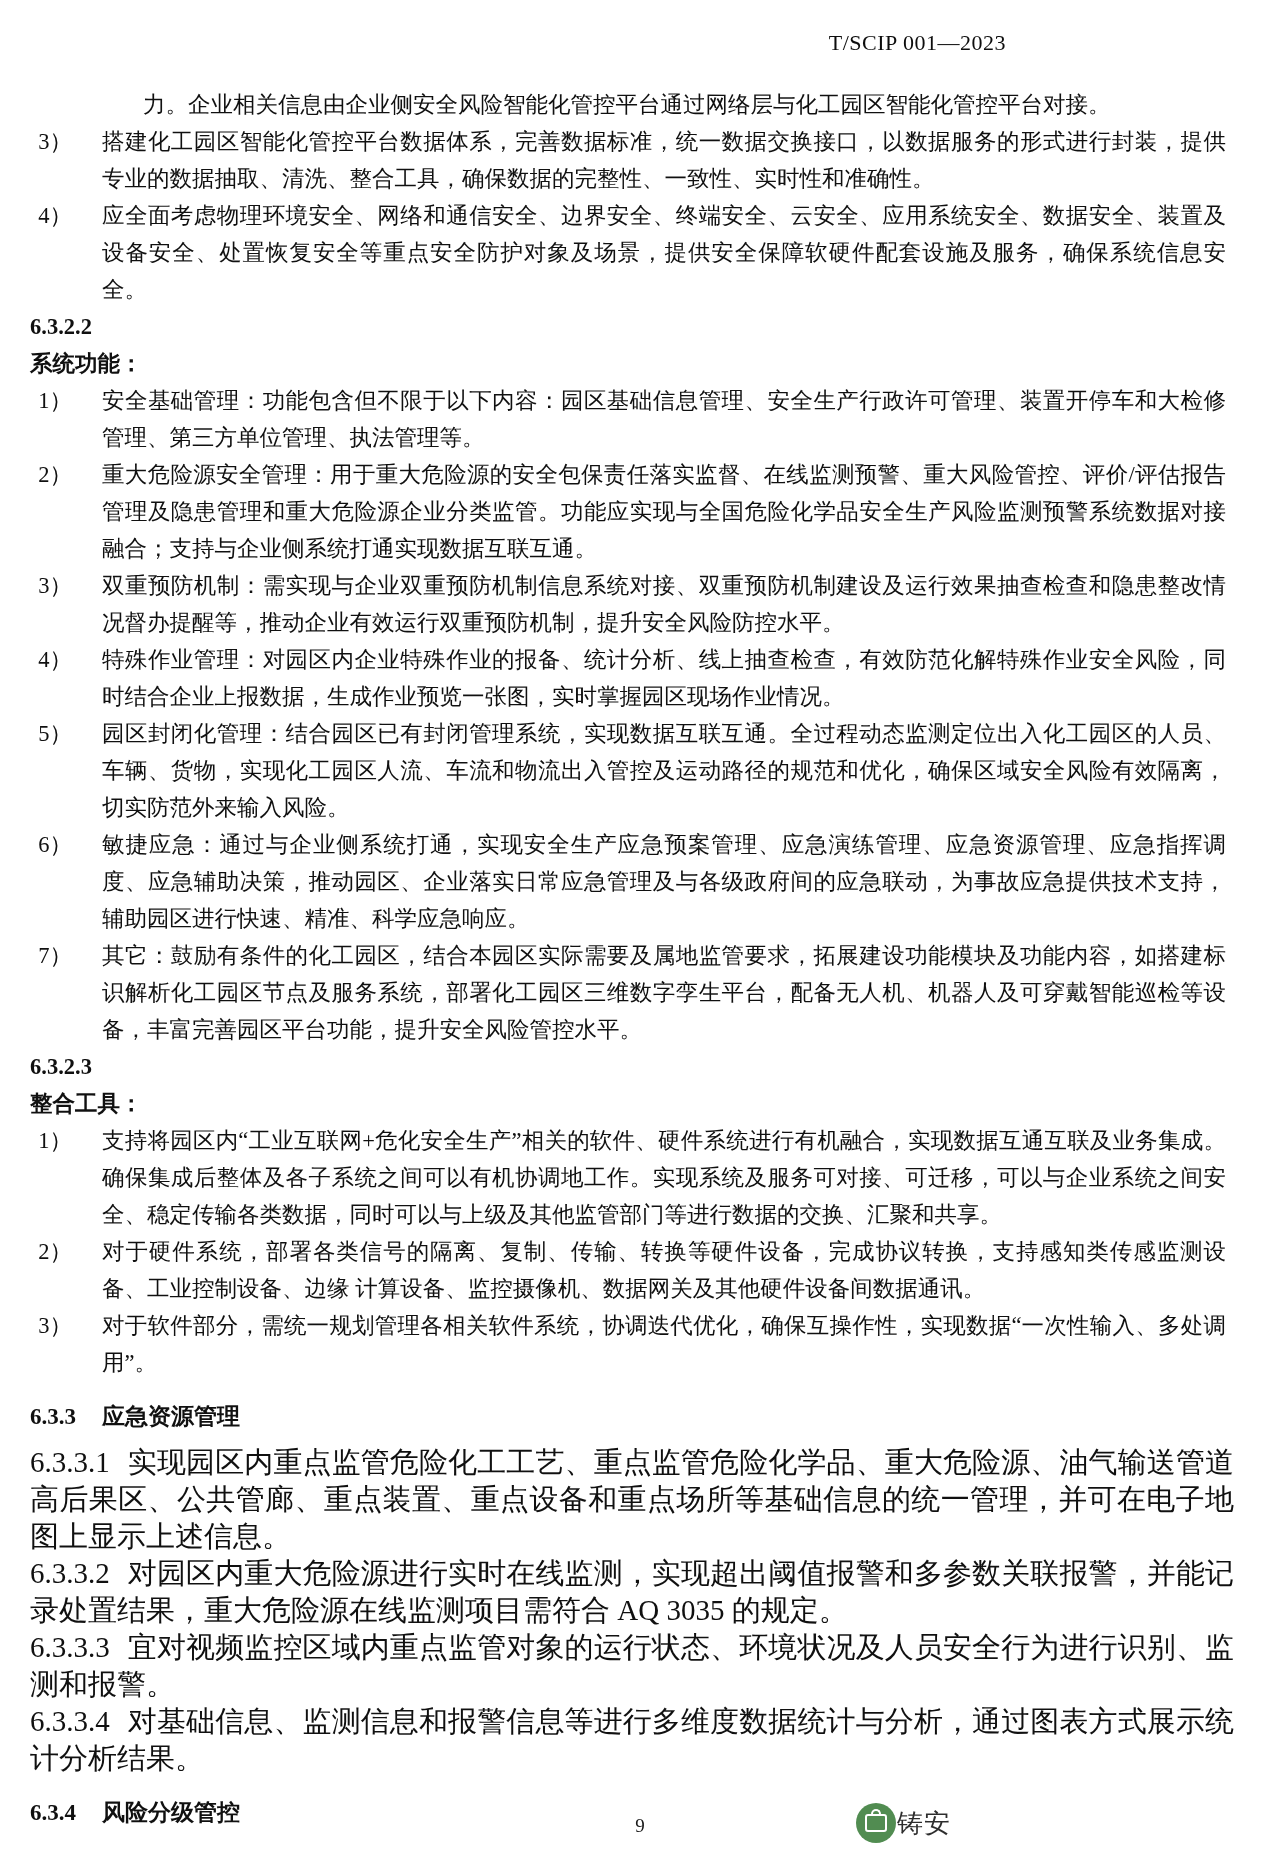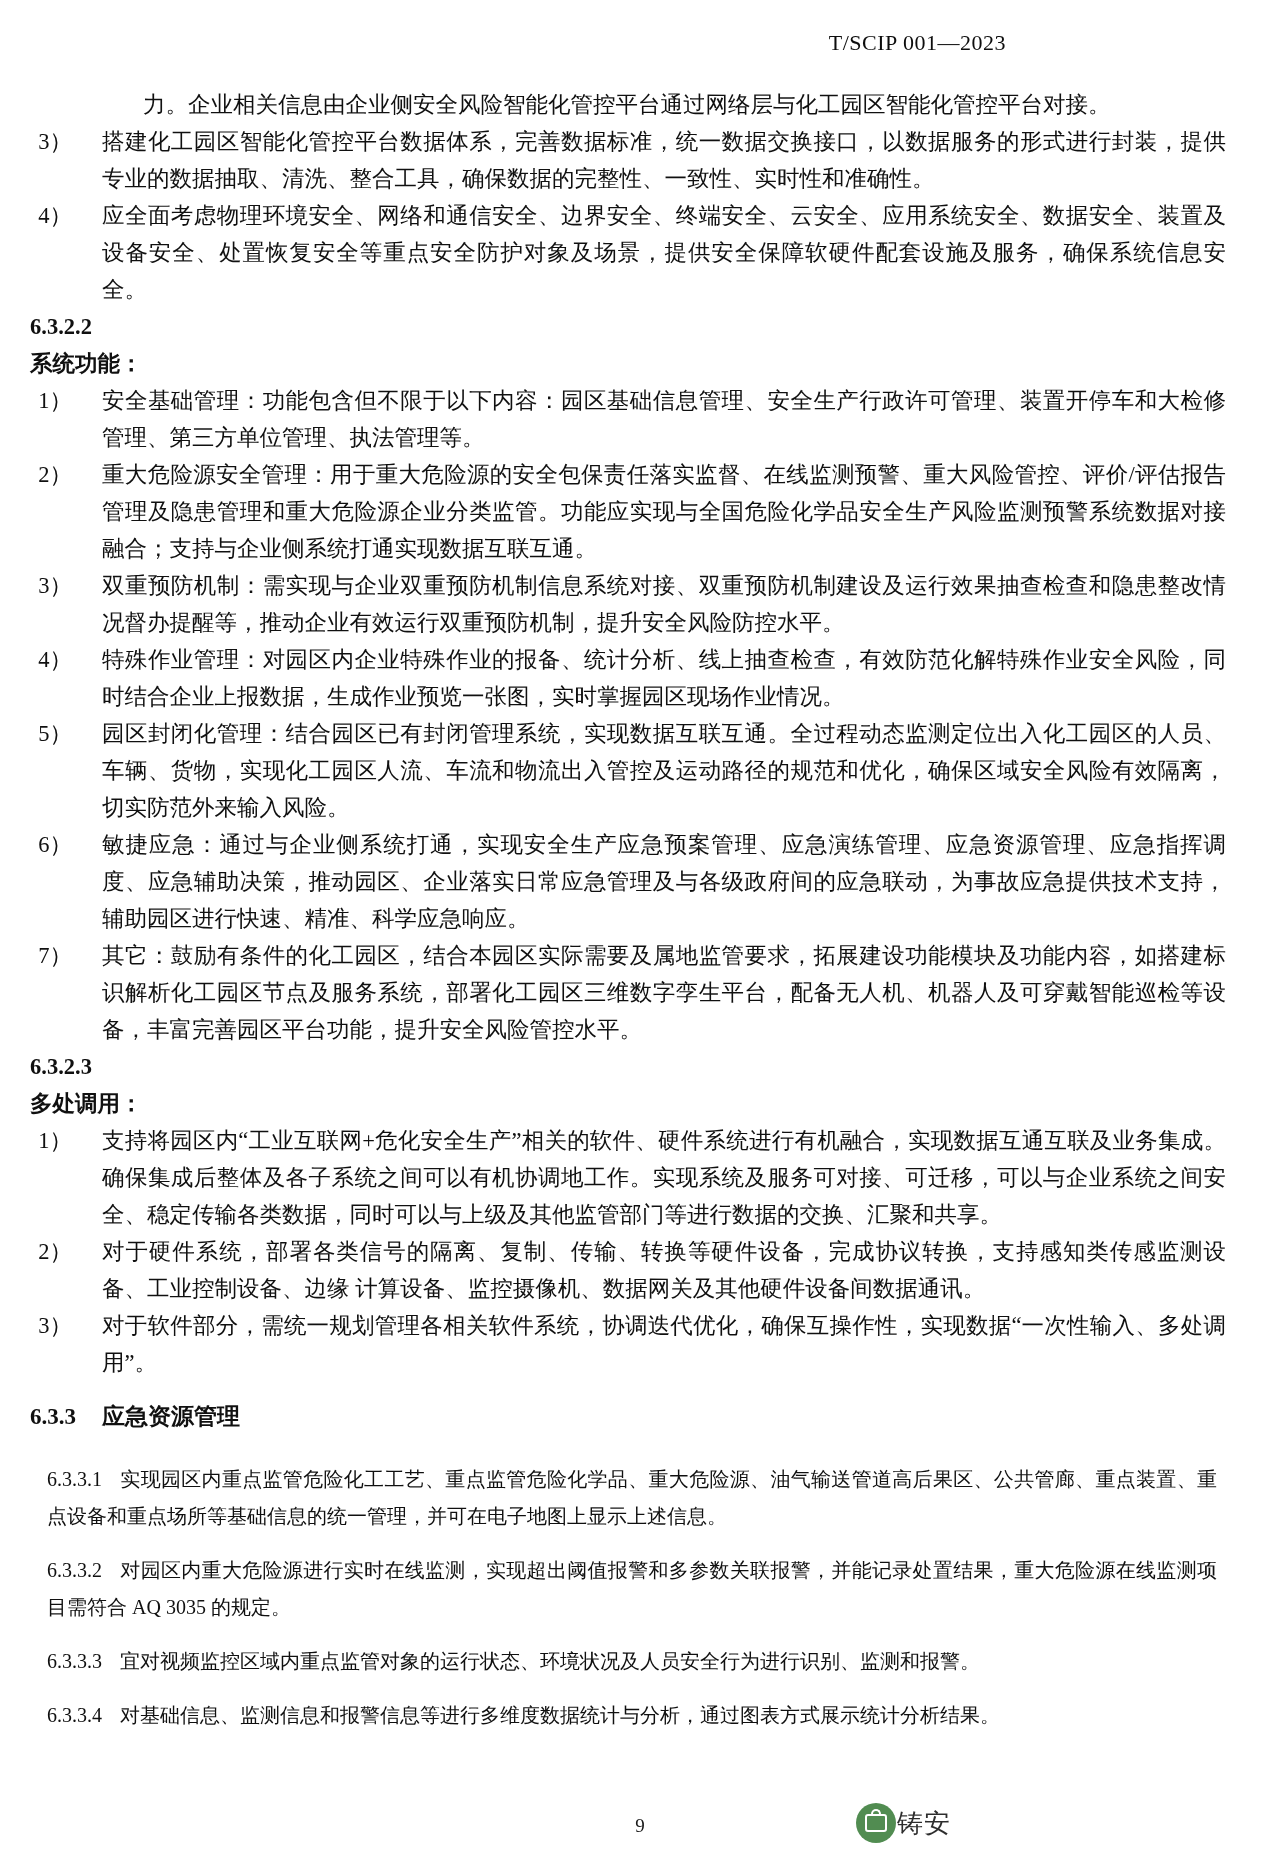--- a/index.html
+++ b/index.html
@@ -99,25 +99,25 @@
     text-align: center;
   }
   .sec-h2 .num {
     flex: 0 0 auto;
     margin-right: 26px;
   }
   .gap-s { height: 9px; }
   .gap-m { height: 17px; }
   
   .numpara {
-    font-size: 20px;
+    font-size: 29px;
     line-height: 37px;
     text-align: justify;
     text-justify: inter-ideograph;
-    margin: 17px;
+    margin: 0;
   }
   .numpara .lbl {
     margin-right: 18px;
   }
   .footer-pg {
     position: absolute;
     bottom: 26px;
     left: 0;
     width: 1280px;
     text-align: center;
@@ -224,21 +224,21 @@
       <div class="marker">6）</div>
       <div class="body">敏捷应急：通过与企业侧系统打通，实现安全生产应急预案管理、应急演练管理、应急资源管理、应急指挥调度、应急辅助决策，推动园区、企业落实日常应急管理及与各级政府间的应急联动，为事故应急提供技术支持，辅助园区进行快速、精准、科学应急响应。</div>
     </div>
     <div class="li">
       <div class="marker">7）</div>
       <div class="body">其它：鼓励有条件的化工园区，结合本园区实际需要及属地监管要求，拓展建设功能模块及功能内容，如搭建标识解析化工园区节点及服务系统，部署化工园区三维数字孪生平台，配备无人机、机器人及可穿戴智能巡检等设备，丰富完善园区平台功能，提升安全风险管控水平。</div>
     </div>
 
     <div class="sec-h">
       <span class="num">6.3.2.3</span>
-      <span class="ttl">多处调用：</span>
+      <span class="ttl">整合工具：</span>
     </div>
 
     <div class="li">
       <div class="marker">1）</div>
       <div class="body">支持将园区内“工业互联网+危化安全生产”相关的软件、硬件系统进行有机融合，实现数据互通互联及业务集成。确保集成后整体及各子系统之间可以有机协调地工作。实现系统及服务可对接、可迁移，可以与企业系统之间安全、稳定传输各类数据，同时可以与上级及其他监管部门等进行数据的交换、汇聚和共享。</div>
     </div>
     <div class="li">
       <div class="marker">2）</div>
       <div class="body">对于硬件系统，部署各类信号的隔离、复制、传输、转换等硬件设备，完成协议转换，支持感知类传感监测设备、工业控制设备、边缘 计算设备、监控摄像机、数据网关及其他硬件设备间数据通讯。</div>
     </div>
@@ -261,20 +261,24 @@
       <span class="lbl">6.3.3.2</span><span>对园区内重大危险源进行实时在线监测，实现超出阈值报警和多参数关联报警，并能记录处置结果，重大危险源在线监测项目需符合 AQ 3035 的规定。</span>
     </p>
     <p class="numpara">
       <span class="lbl">6.3.3.3</span><span>宜对视频监控区域内重点监管对象的运行状态、环境状况及人员安全行为进行识别、监测和报警。</span>
     </p>
     <p class="numpara">
       <span class="lbl">6.3.3.4</span><span>对基础信息、监测信息和报警信息等进行多维度数据统计与分析，通过图表方式展示统计分析结果。</span>
     </p>
 
     <div class="gap-m"></div>
+    <div class="sec-h2">
+      <span class="num">6.3.4</span>
+      <span class="ttl">风险分级管控</span>
+    </div>
 
   </div>
 
   <div class="footer-pg">9</div>
 
   <div class="watermark">
     <div class="wm-circle"></div>
     <div class="wm-text">铸安</div>
   </div>
 

